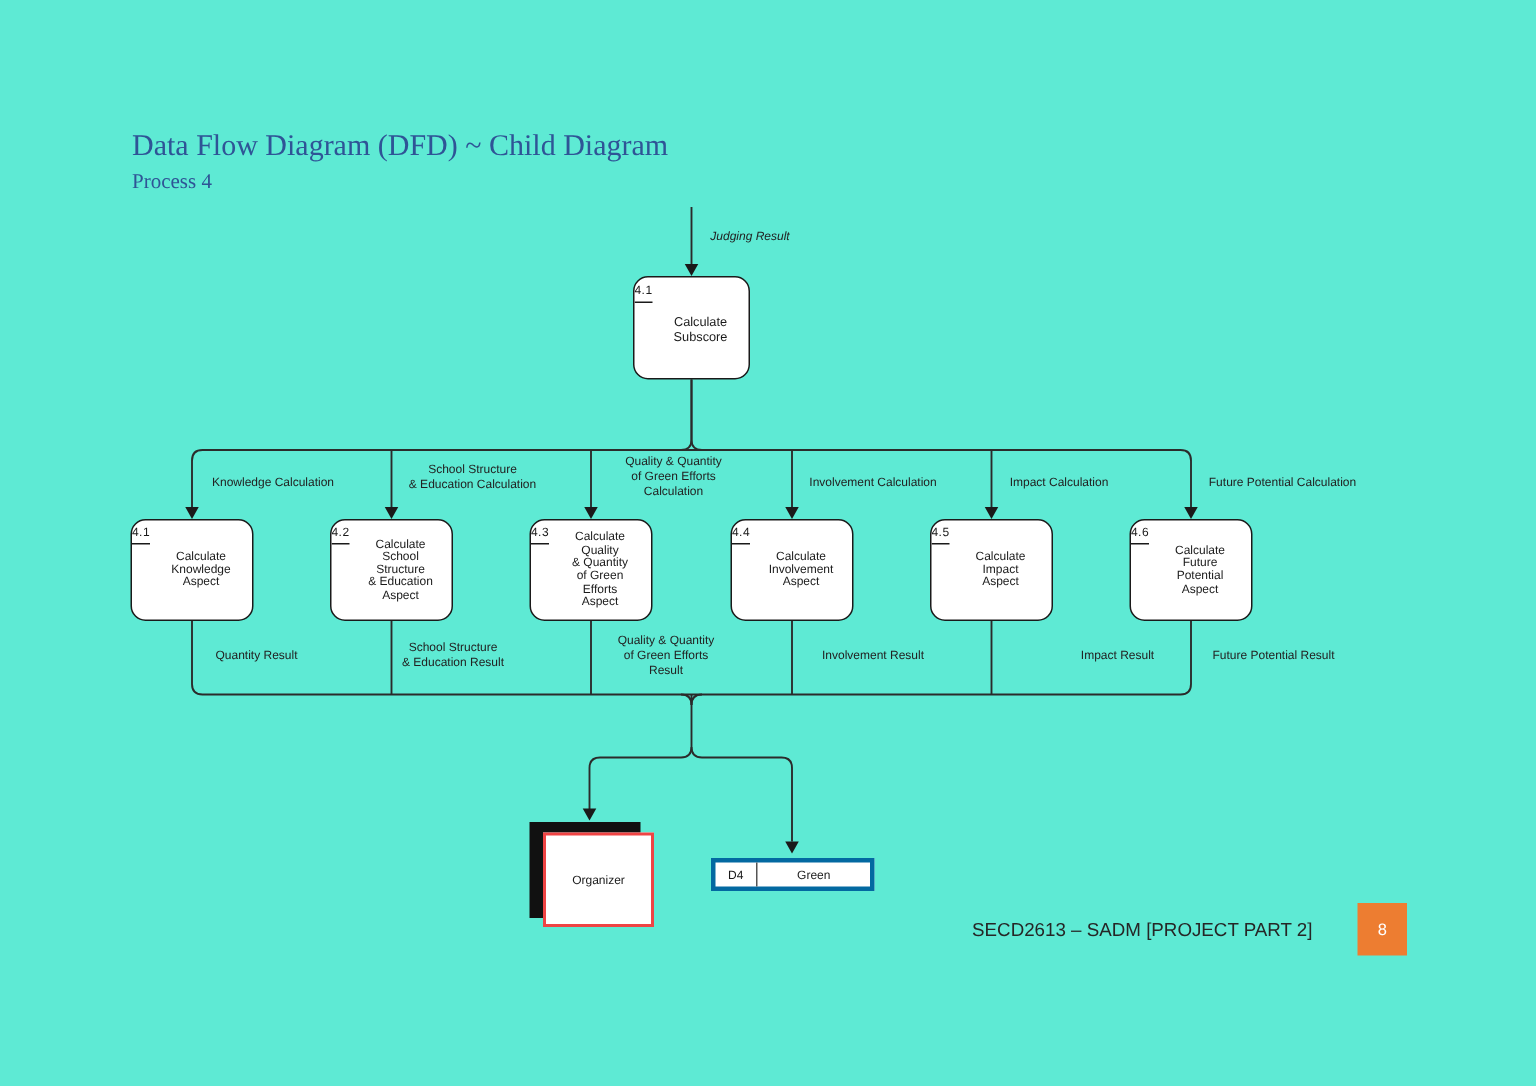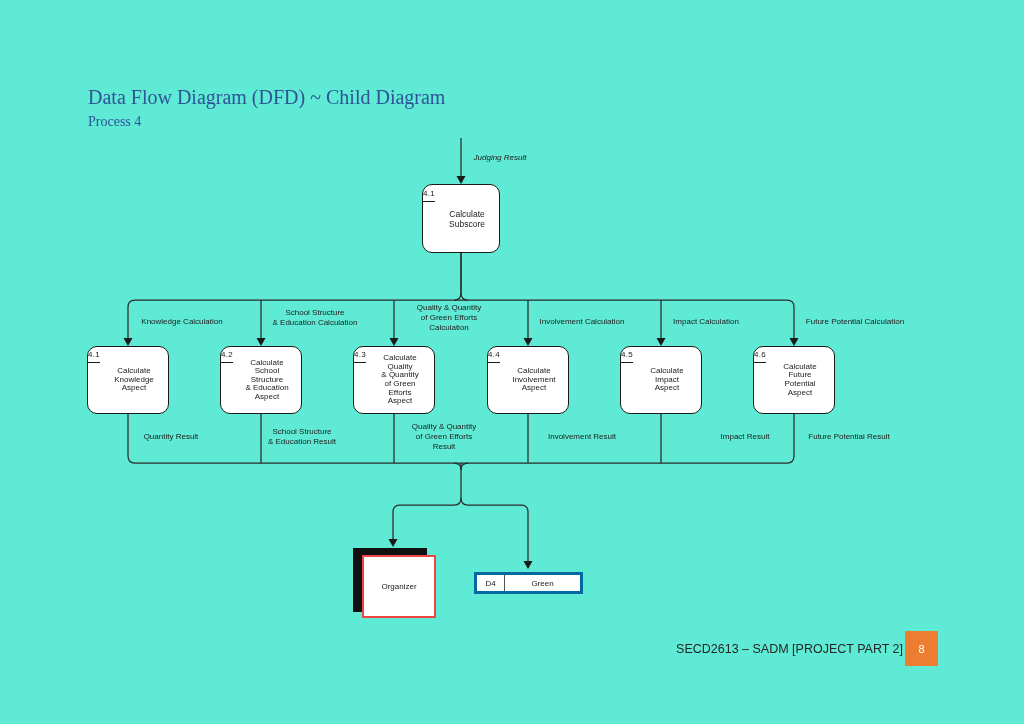--- a/index.html
+++ b/index.html
@@ -65,22 +65,22 @@
   }
   .datastore .ds-id {
     flex:0 0 27px; border-right:1px solid #555;
     display:flex; align-items:center; justify-content:center;
   }
   .datastore .ds-label {
     flex:1; display:flex; align-items:center; justify-content:center;
   }
   
   .footer {
-    position:absolute; top:631px; right:86px; height:35px;
-    display:flex; align-items:center; gap:2px;
+    position:absolute; top:602px; right:86px; height:35px;
+    display:flex; align-items:center; gap:30px;
   }
   .footer-text { font-size:12.5px; color:#262626; white-space:nowrap; }
   .page-badge {
     width:33px; height:35px; background:#ED7D31; color:#fff;
     display:flex; align-items:center; justify-content:center; font-size:11px;
   }
 </style>
 </head>
 <body>
 

